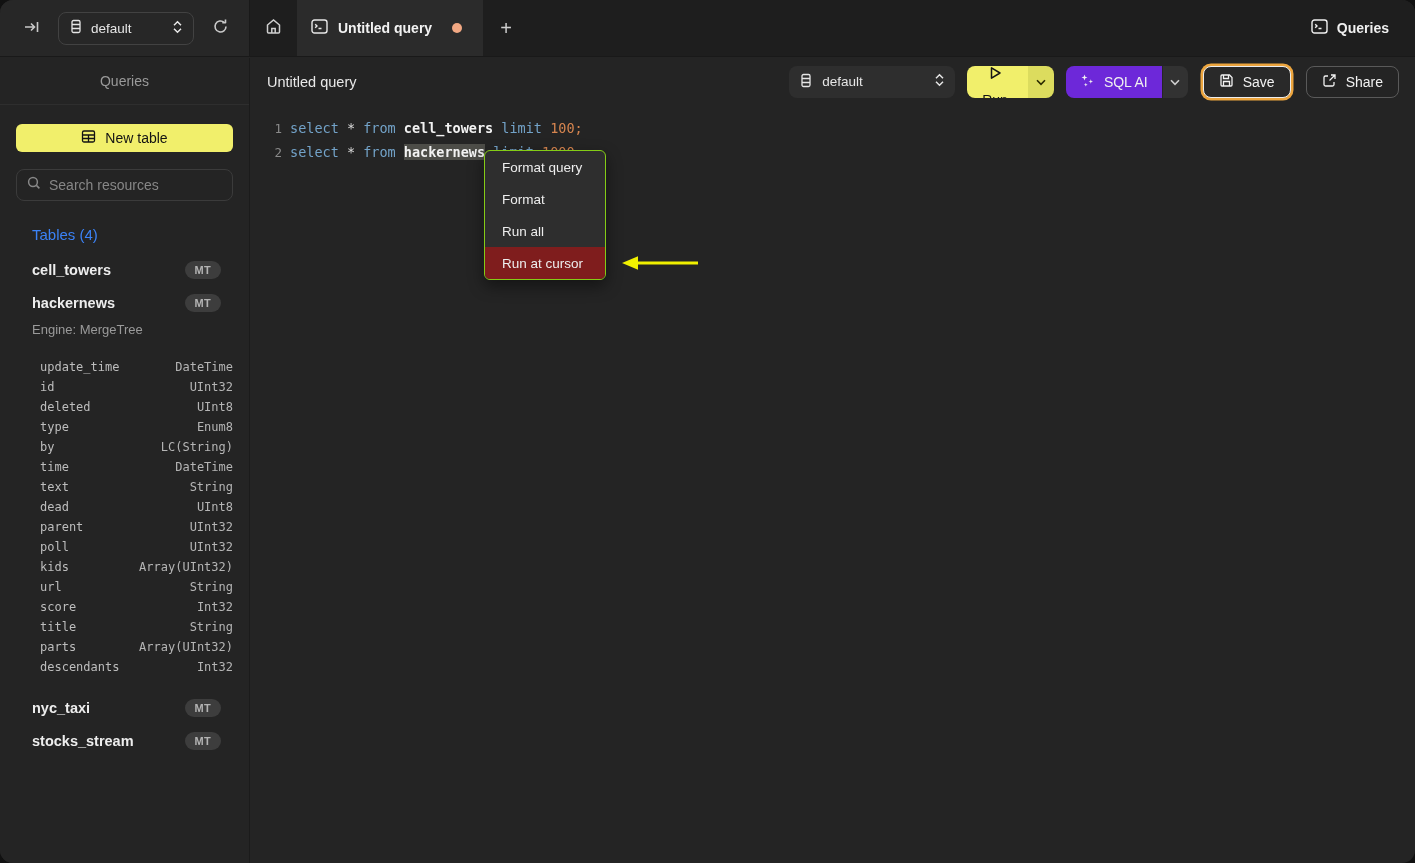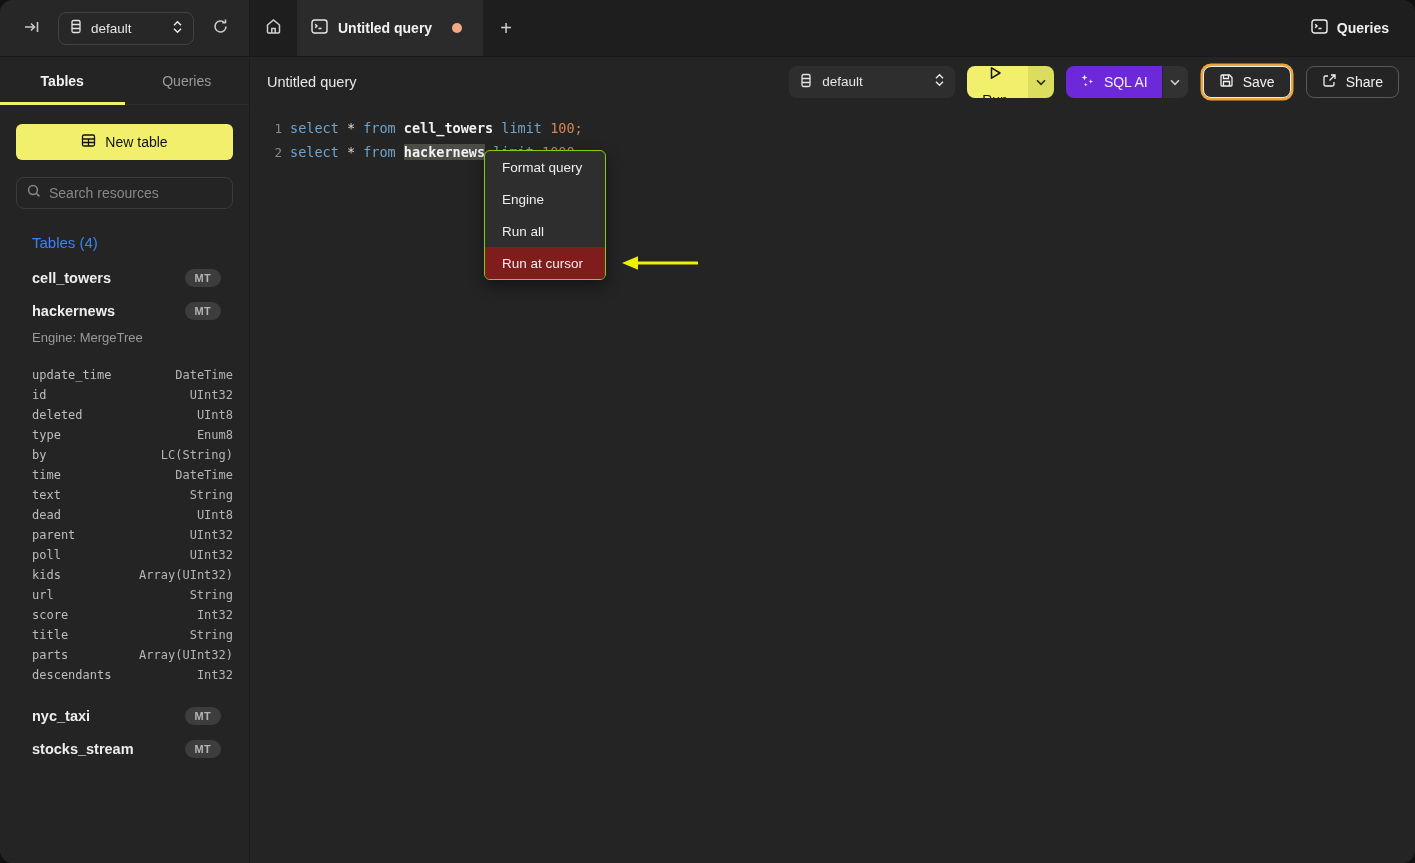--- a/index.html
+++ b/index.html
@@ -25,31 +25,31 @@
   
   .body { position:absolute; top:58px; left:0; right:0; bottom:0; display:flex; }
   .sidebar { width:250px; background:#242424; border-right:1px solid #1b1b1b; flex-shrink:0; }
   .main { flex:1; display:flex; flex-direction:column; }
 
   
   .side-tabs { height:47px; display:flex; border-bottom:1px solid #2e2e2e; }
   .side-tab { flex:1; display:flex; align-items:center; justify-content:center; font-size:14px; color:#9a9a9a; cursor:pointer; position:relative; background:none; border:none; font-family:inherit; }
   .side-tab.active { color:#f2f2f2; font-weight:600; }
   .side-tab.active::after { content:""; position:absolute; left:0; right:0; bottom:-1px; height:3px; background:#f1ef6b; }
-  .new-table-btn { display:flex; align-items:center; justify-content:center; gap:9px; width:217px; height:36px; margin:19px 16px 0 16px; background:#f1ef6b; color:#131313; border:none; border-radius:6px; font-size:14px; font-weight:500; cursor:pointer; font-family:inherit; }
+  .new-table-btn { display:flex; align-items:center; justify-content:center; gap:9px; width:217px; height:28px; margin:19px 16px 0 16px; background:#f1ef6b; color:#131313; border:none; border-radius:6px; font-size:14px; font-weight:500; cursor:pointer; font-family:inherit; }
   .search-box { display:flex; align-items:center; gap:8px; width:217px; height:32px; margin:17px 16px 0 16px; border:1px solid #3b3b3b; border-radius:8px; padding:0 10px; color:#878787; }
   .search-box input { flex:1; background:transparent; border:none; outline:none; color:#dcdcdc; font-size:14px; font-family:inherit; min-width:0; }
   .search-box input::placeholder { color:#878787; }
   .section-label { margin:25px 0 0 32px; font-size:15px; color:#3b82f6; }
   .table-row { display:flex; align-items:center; justify-content:space-between; padding:0 28px 0 32px; height:33px; margin-top:0; cursor:pointer; }
   .table-row .t-name { font-size:14.5px; font-weight:600; color:#ededed; }
   .badge { background:#3d3d3d; color:#b3b3b3; font-size:11px; font-weight:600; border-radius:10px; padding:3px 10px; letter-spacing:.3px; }
   .engine-line { margin:3px 0 20px 32px; font-size:13px; color:#9a9a9a; }
   .col-list { padding:0 16px 0 32px; }
-  .col-row { display:flex; justify-content:space-between; height:20px; align-items:center; font-family:"DejaVu Sans Mono","Liberation Mono",monospace; font-size:12px; color:#bdbdbd; }
+  .col-row { display:flex; justify-content:space-between; height:20px; align-items:center; font-family:"DejaVu Sans Mono","Liberation Mono",monospace; font-size:12px; color:#bdbdbd;margin-left:8px; }
   .col-row .c-type { color:#b5b5b5; }
   .gap-sm { height:14px; }
 
   
   .toolbar { height:47px; display:flex; align-items:center; padding:0 16px; }
   .q-title { font-size:14.5px; color:#e8e8e8; margin-left:1px; }
   .toolbar-right { margin-left:auto; display:flex; align-items:center; gap:12px; }
   .select-btn { height:32px; width:166px; display:flex; align-items:center; gap:9px; background:#2e2e2e; border:none; border-radius:8px; padding:0 10px; color:#e6e6e6; font-size:13.5px; cursor:pointer; font-family:inherit; }
   .select-btn .lbl { flex:1; text-align:left; }
   .split-btn { display:flex; height:32px; border-radius:8px; overflow:hidden; }
@@ -152,23 +152,20 @@
         </span>
         <span>Queries</span>
       </button>
     </div>
   </header>
 
   <div class="body">
 
     <aside class="sidebar">
       <div class="side-tabs">
-        <button class="side-tab active">
-          <span>Tables</span>
-        </button>
         <button class="side-tab">
           <span>Queries</span>
         </button>
       </div>
 
       <button class="new-table-btn">
         <span>
           <svg width="15" height="15" viewBox="0 0 15 15" fill="none" stroke="currentColor" stroke-width="1.3">
               <rect x="1.5" y="2" width="12" height="11" rx="1.5"></rect>
               <path d="M1.5 6h12M1.5 9.5h12M7.5 6v7"></path>
@@ -371,21 +368,21 @@
         </div>
       </div>
     </main>
   </div>
 
   <div class="context-menu">
     <div class="menu-item">
         <span>Format query</span>
       </div>
     <div class="menu-item">
-        <span>Engine</span>
+        <span>Format</span>
       </div>
     <div class="menu-item">
         <span>Run all</span>
       </div>
     <div class="menu-item highlighted">
         <span>Run at cursor</span>
       </div>
   </div>
 
   <svg class="anno-arrow" width="82" height="20" viewBox="0 0 82 20">

